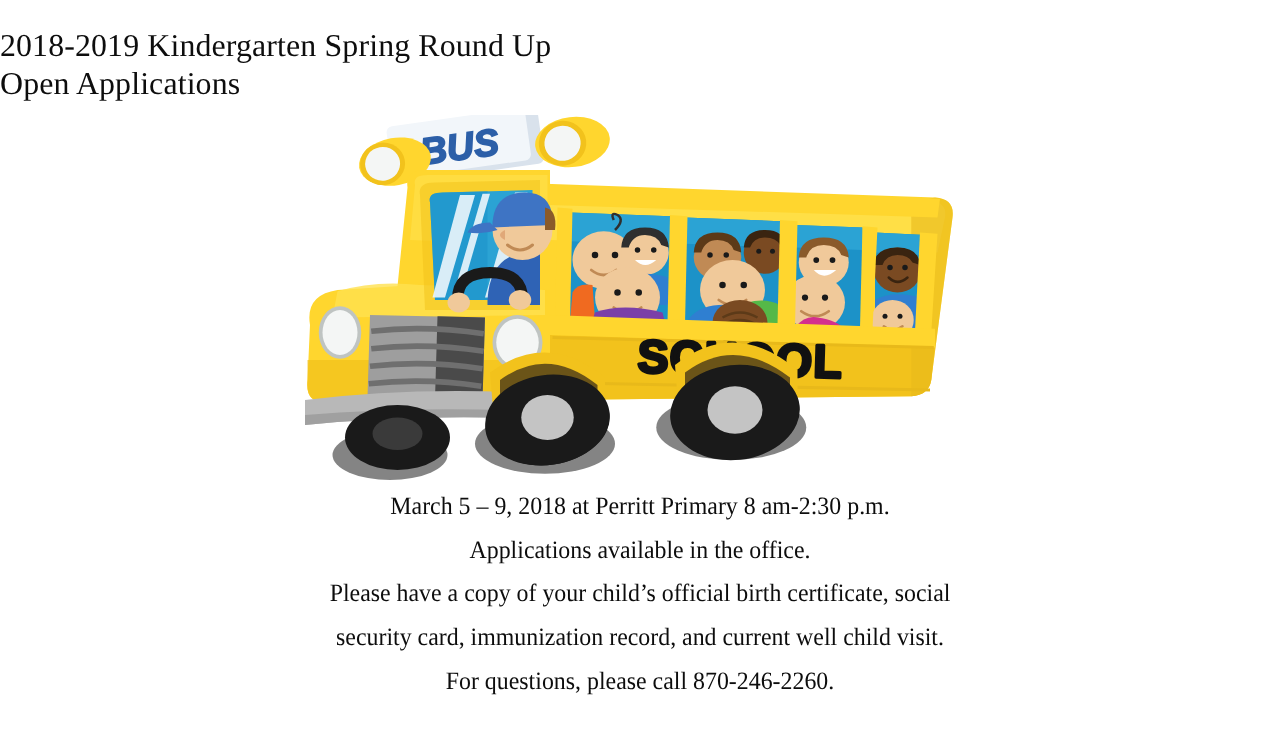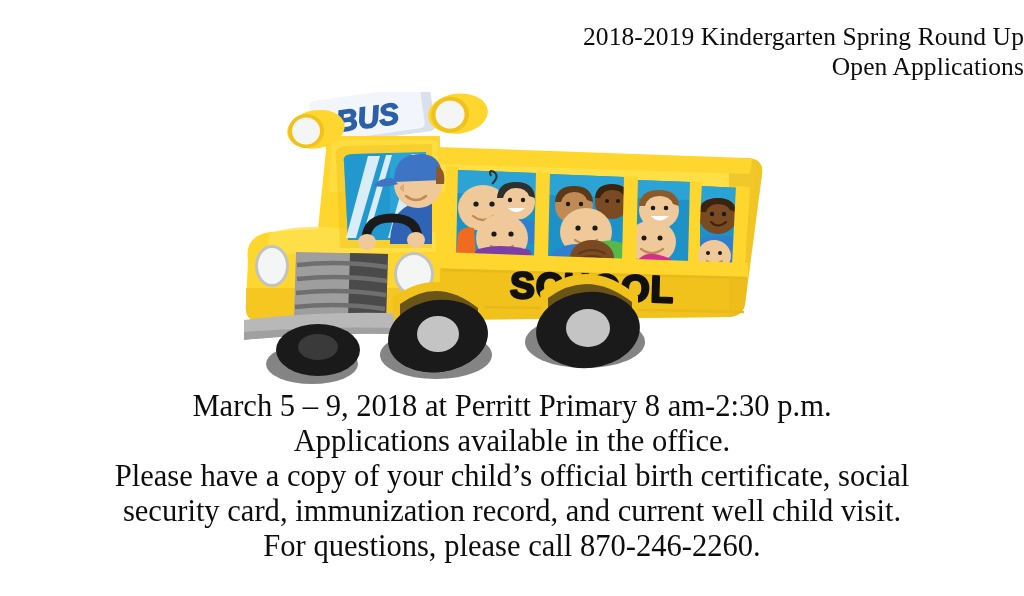--- a/index.html
+++ b/index.html
@@ -21,21 +21,21 @@
     height: 596px;
     background: #ffffff;
   }
 
   
   .heading {
     position: absolute;
     left: 0;
     top: 22px;
     width: 1024px;
-    text-align: right;
+    text-align: left;
     line-height: 30px;
     font-size: 25.5px;
     letter-spacing: 0.1px;
     color: #0d0d0d;
   }
   .heading .hline { display: block; white-space: nowrap; }
 
   
   #bus-illustration {
     position: absolute;
@@ -46,21 +46,21 @@
   }
   #bus-illustration svg { display: block; width: 100%; height: 100%; }
 
   
   .body-copy {
     position: absolute;
     left: 0;
     top: 388px;
     width: 1024px;
     text-align: center;
-    font-size: 32px;
+    font-size: 20px;
     line-height: 35px;
     color: #0d0d0d;
   }
   .body-copy .bline {
     display: block;
     white-space: nowrap;
     transform: scaleX(0.955);
     transform-origin: center center;
   }
 </style>

